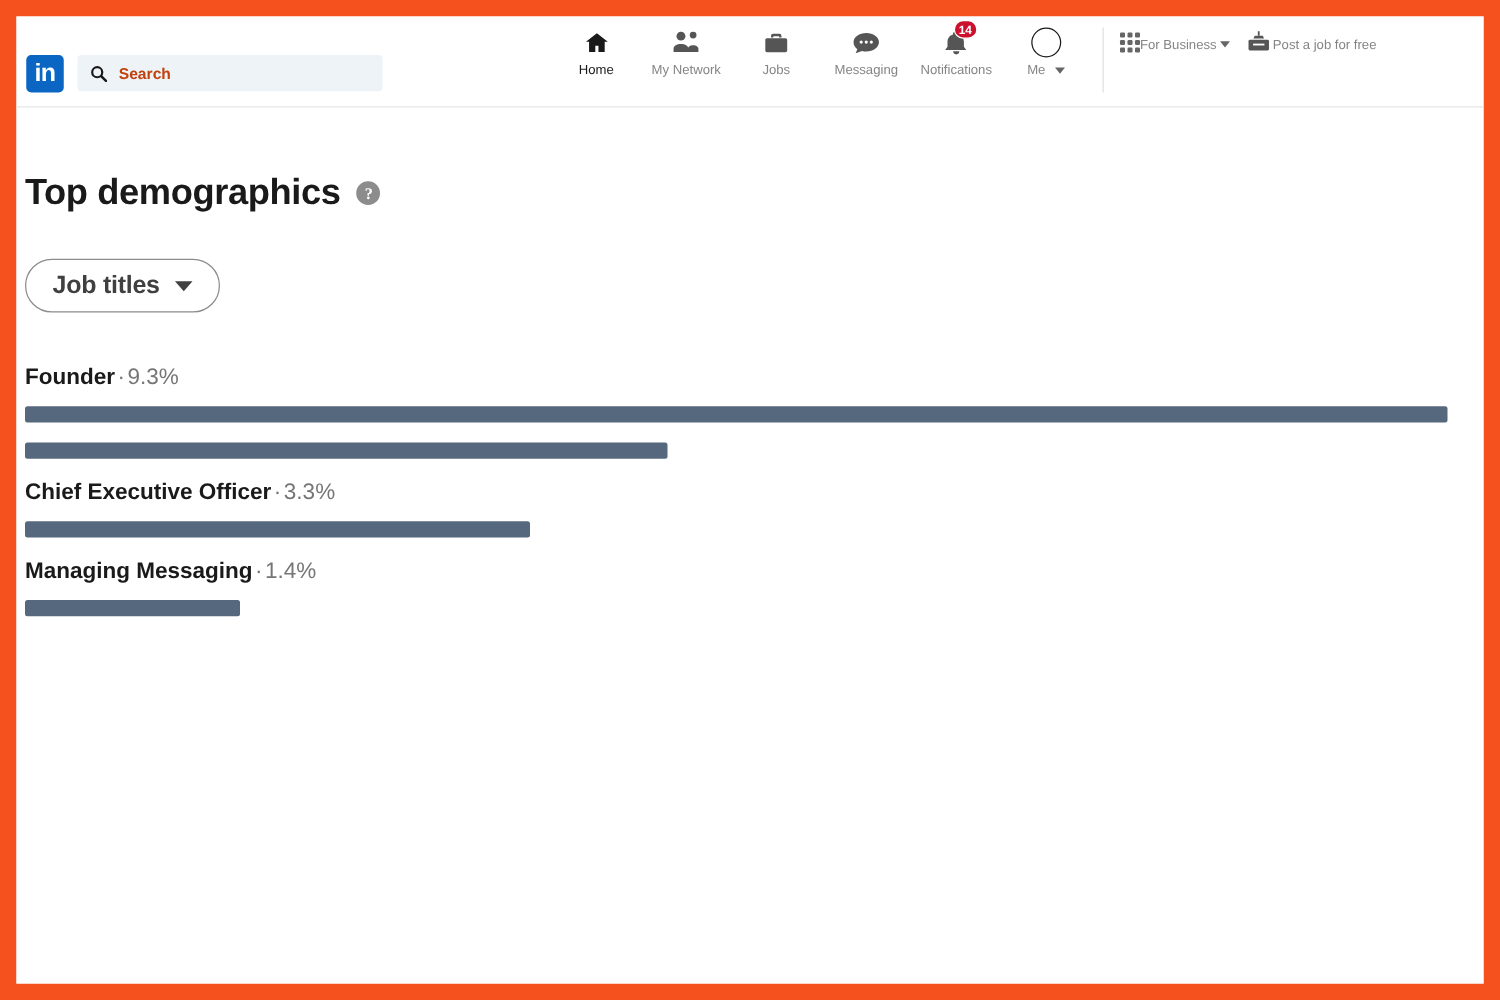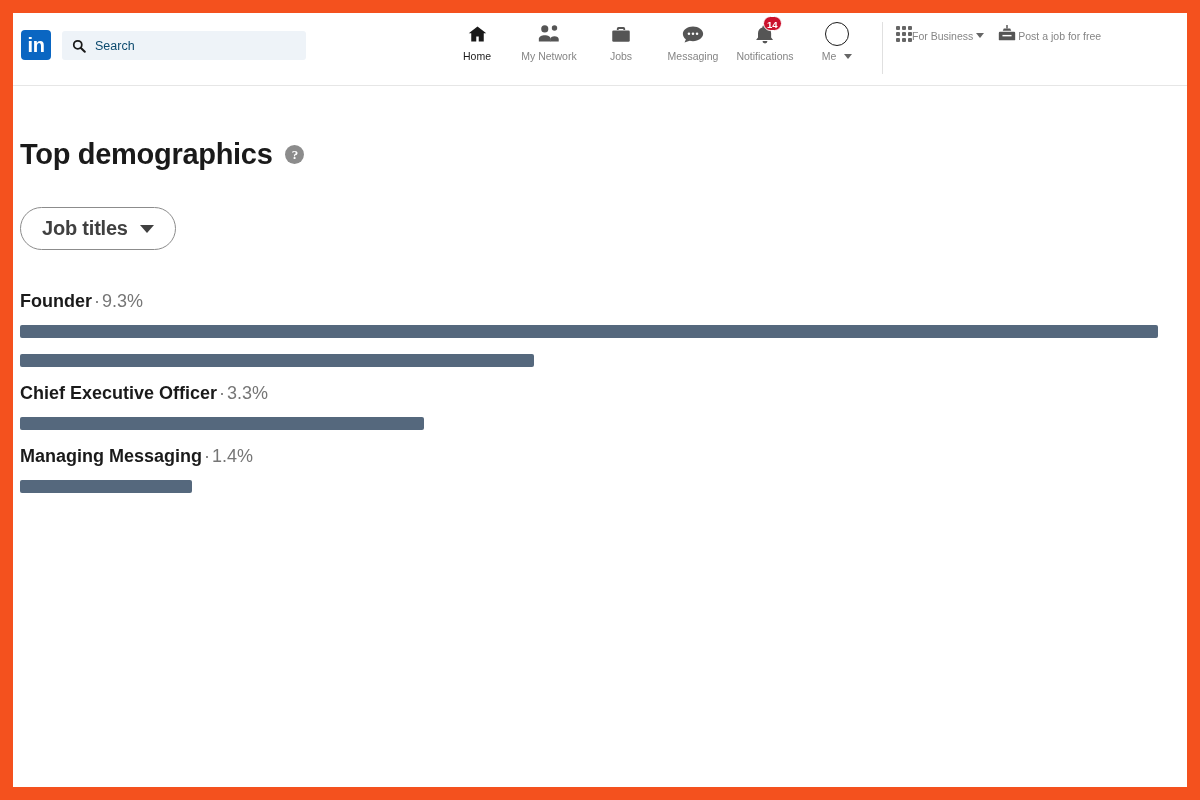--- a/index.html
+++ b/index.html
@@ -35,23 +35,23 @@
   .navbar {
     position: relative;
     height: 73px;
     border-bottom: 1px solid #e6e6e6;
     display: flex;
     align-items: flex-start;
     box-sizing: border-box;
   }
   .nav-left {
     display: flex;
-    align-items: flex-end;
+    align-items: flex-start;
     padding-left: 8px;
-    padding-top: 17px;
+    padding-top: 31px;
   }
   .li-logo {
     width: 30px;
     height: 30px;
     background: #0a66c2;
     border-radius: 4px;
     color: #ffffff;
     font-weight: bold;
     font-size: 20px;
     line-height: 30px;
@@ -72,22 +72,23 @@
   }
   .search-icon-wrap {
     width: 14px;
     height: 14px;
     display: flex;
     align-items: center;
     justify-content: center;
     margin-right: 9px;
   }
   .search-placeholder {
-    color: #0c4a6e;
+    color: #c2410c;
     font-size: 12.5px;
+    font-weight: bold;
   }
 
   .nav-center {
     display: flex;
     align-items: flex-start;
     margin-left: 135px;
     padding-top: 8px;
   }
   .nav-item {
     width: 72px;

